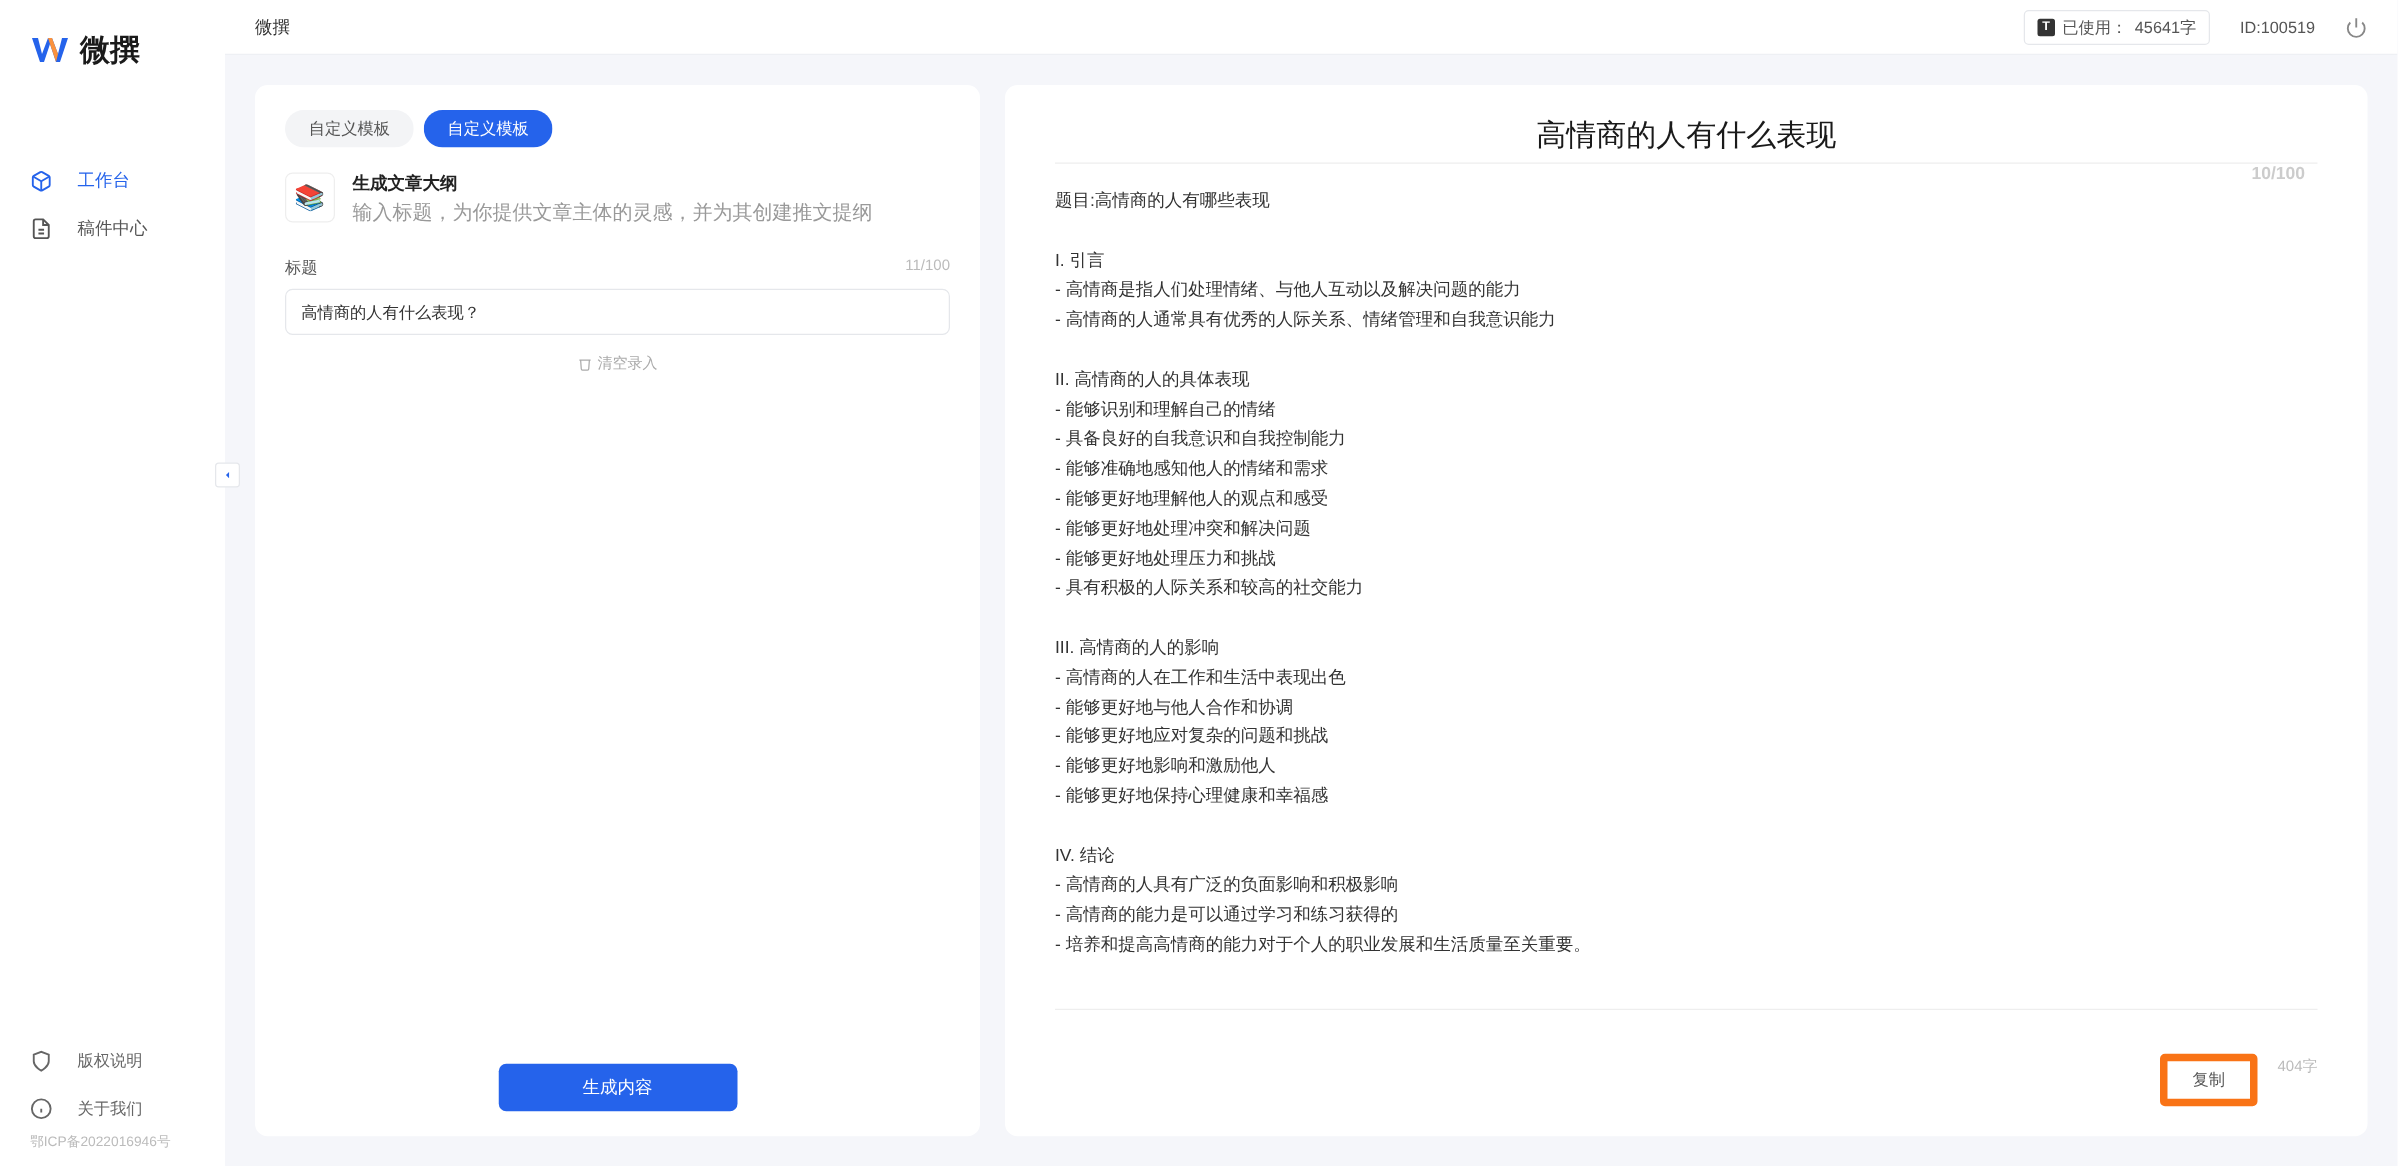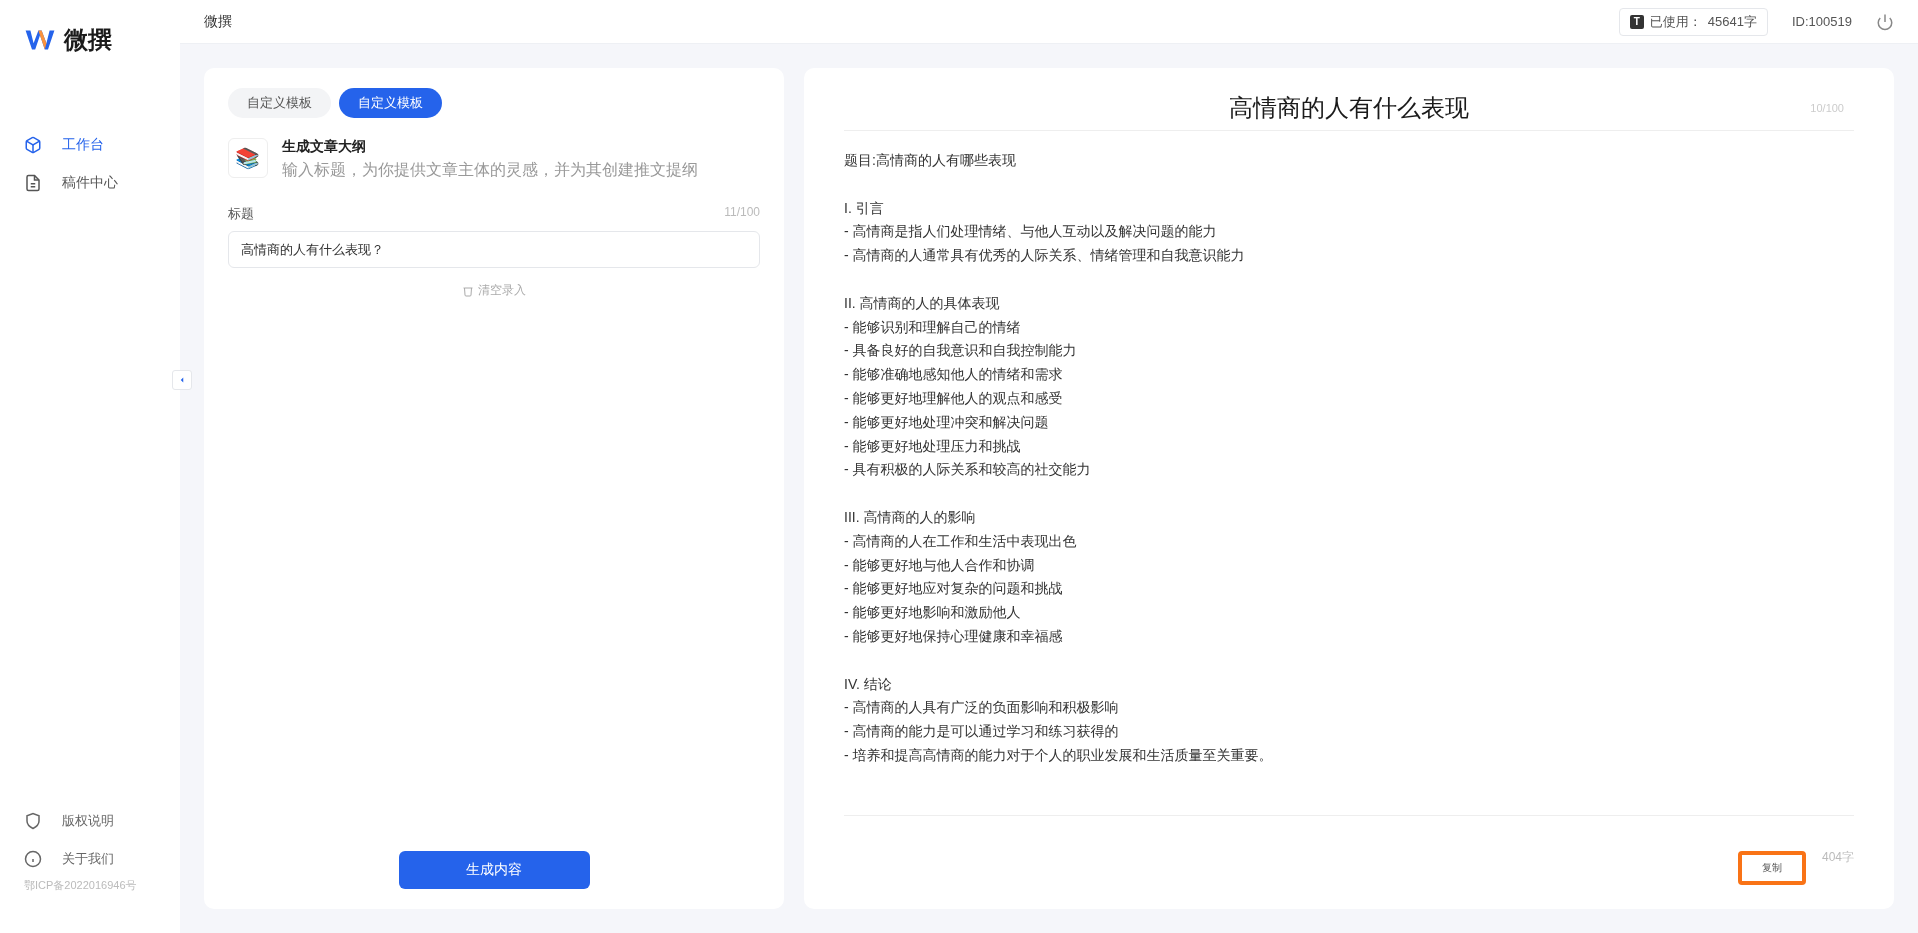--- a/index.html
+++ b/index.html
@@ -9,21 +9,21 @@
 
 
 .sidebar { width: 180px; background: #fff; display: flex; flex-direction: column; padding-top: 24px; position: relative; }
 .logo { display: flex; align-items: center; padding: 0 24px 40px; gap: 8px; }
 .logo-icon { width: 32px; height: 32px; }
 .logo-text { font-size: 24px; font-weight: 600; color: #1a1a1a; }
 .nav { flex: 1; padding-top: 30px; }
 .nav-item { display: flex; align-items: flex-start; padding: 10px 24px; gap: 20px; cursor: pointer; color: #555; font-size: 14px; }
 .nav-item.active { color: #2563eb; }
 .nav-item svg { width: 18px; height: 18px; flex-shrink: 0; }
-.sidebar-bottom { padding-bottom: 32px; }
+.sidebar-bottom { padding-bottom: 4px; }
 .sidebar-bottom .nav-item { font-size: 13px; color: #666; }
 .icp { font-size: 11px; color: #bbb; padding: 0 24px 8px; }
 .collapse-handle { position: absolute; right: -12px; top: 370px; width: 20px; height: 20px; background: #fff; border: 1px solid #e5e7eb; border-radius: 3px; display: flex; align-items: center; justify-content: center; cursor: pointer; }
 .collapse-handle svg { width: 10px; height: 10px; color: #2563eb; }
 
 
 .main { flex: 1; display: flex; flex-direction: column; }
 .topbar { height: 44px; background: #fff; display: flex; align-items: center; padding: 0 24px; border-bottom: 1px solid #eef0f4; }
 .topbar-title { font-size: 14px; color: #333; }
 .topbar-right { margin-left: auto; display: flex; align-items: center; gap: 24px; font-size: 13px; color: #555; }
@@ -47,25 +47,25 @@
 .field-label .count { color: #bbb; font-size: 12px; }
 .field-input { width: 100%; padding: 10px 12px; border: 1px solid #e5e7eb; border-radius: 6px; font-size: 13px; color: #333; outline: none; }
 .clear-row { display: flex; justify-content: center; align-items: center; gap: 4px; margin-top: 14px; font-size: 12px; color: #aaa; cursor: pointer; }
 .clear-row svg { width: 12px; height: 12px; }
 .panel-left-bottom { margin-top: auto; }
 .generate-btn { width: 191px; margin: 0 auto; display: block; padding: 10px 0; background: #2563eb; color: #fff; border: none; border-radius: 6px; font-size: 14px; cursor: pointer; }
 
 
 .panel-right { flex: 1; background: #fff; border-radius: 10px; padding: 24px 40px; display: flex; flex-direction: column; position: relative; }
 .output-title { font-size: 24px; color: #1a1a1a; text-align: center; font-family: Liberation Sans, sans-serif; margin-bottom: 6px; }
-.output-counter { position: absolute; right: 50px; top: 34px; font-size: 11px; color: #ccc; }
+.output-counter { position: absolute; right: 50px; top: 62px; font-size: 14px; color: #ccc; font-weight: bold; }
 .output-divider { height: 1px; background: #eee; margin-bottom: 18px; }
 .output-body { font-size: 14px; line-height: 1.7; color: #333; white-space: pre-line; flex: 1; overflow: auto; }
 .panel-right-bottom { border-top: 1px solid #eee; padding-top: 14px; display: flex; justify-content: flex-end; align-items: center; gap: 16px; }
-.copy-btn { padding: 6px 20px; border: 4px solid #f97316; background: #fff; border-radius: 4px; font-size: 10px; color: #555; cursor: pointer; margin-top: 21px; }
+.copy-btn { padding: 6px 20px; border: 6px solid #f97316; background: #fff; border-radius: 4px; font-size: 13px; color: #555; cursor: pointer; margin-top: 21px; }
 .word-count { font-size: 12px; color: #bbb; }
 </style>
 </head>
 <body>
 
 <div class="app">
 
   <aside class="sidebar">
     <div class="logo">
       <svg class="logo-icon" viewBox="0 0 40 40">

